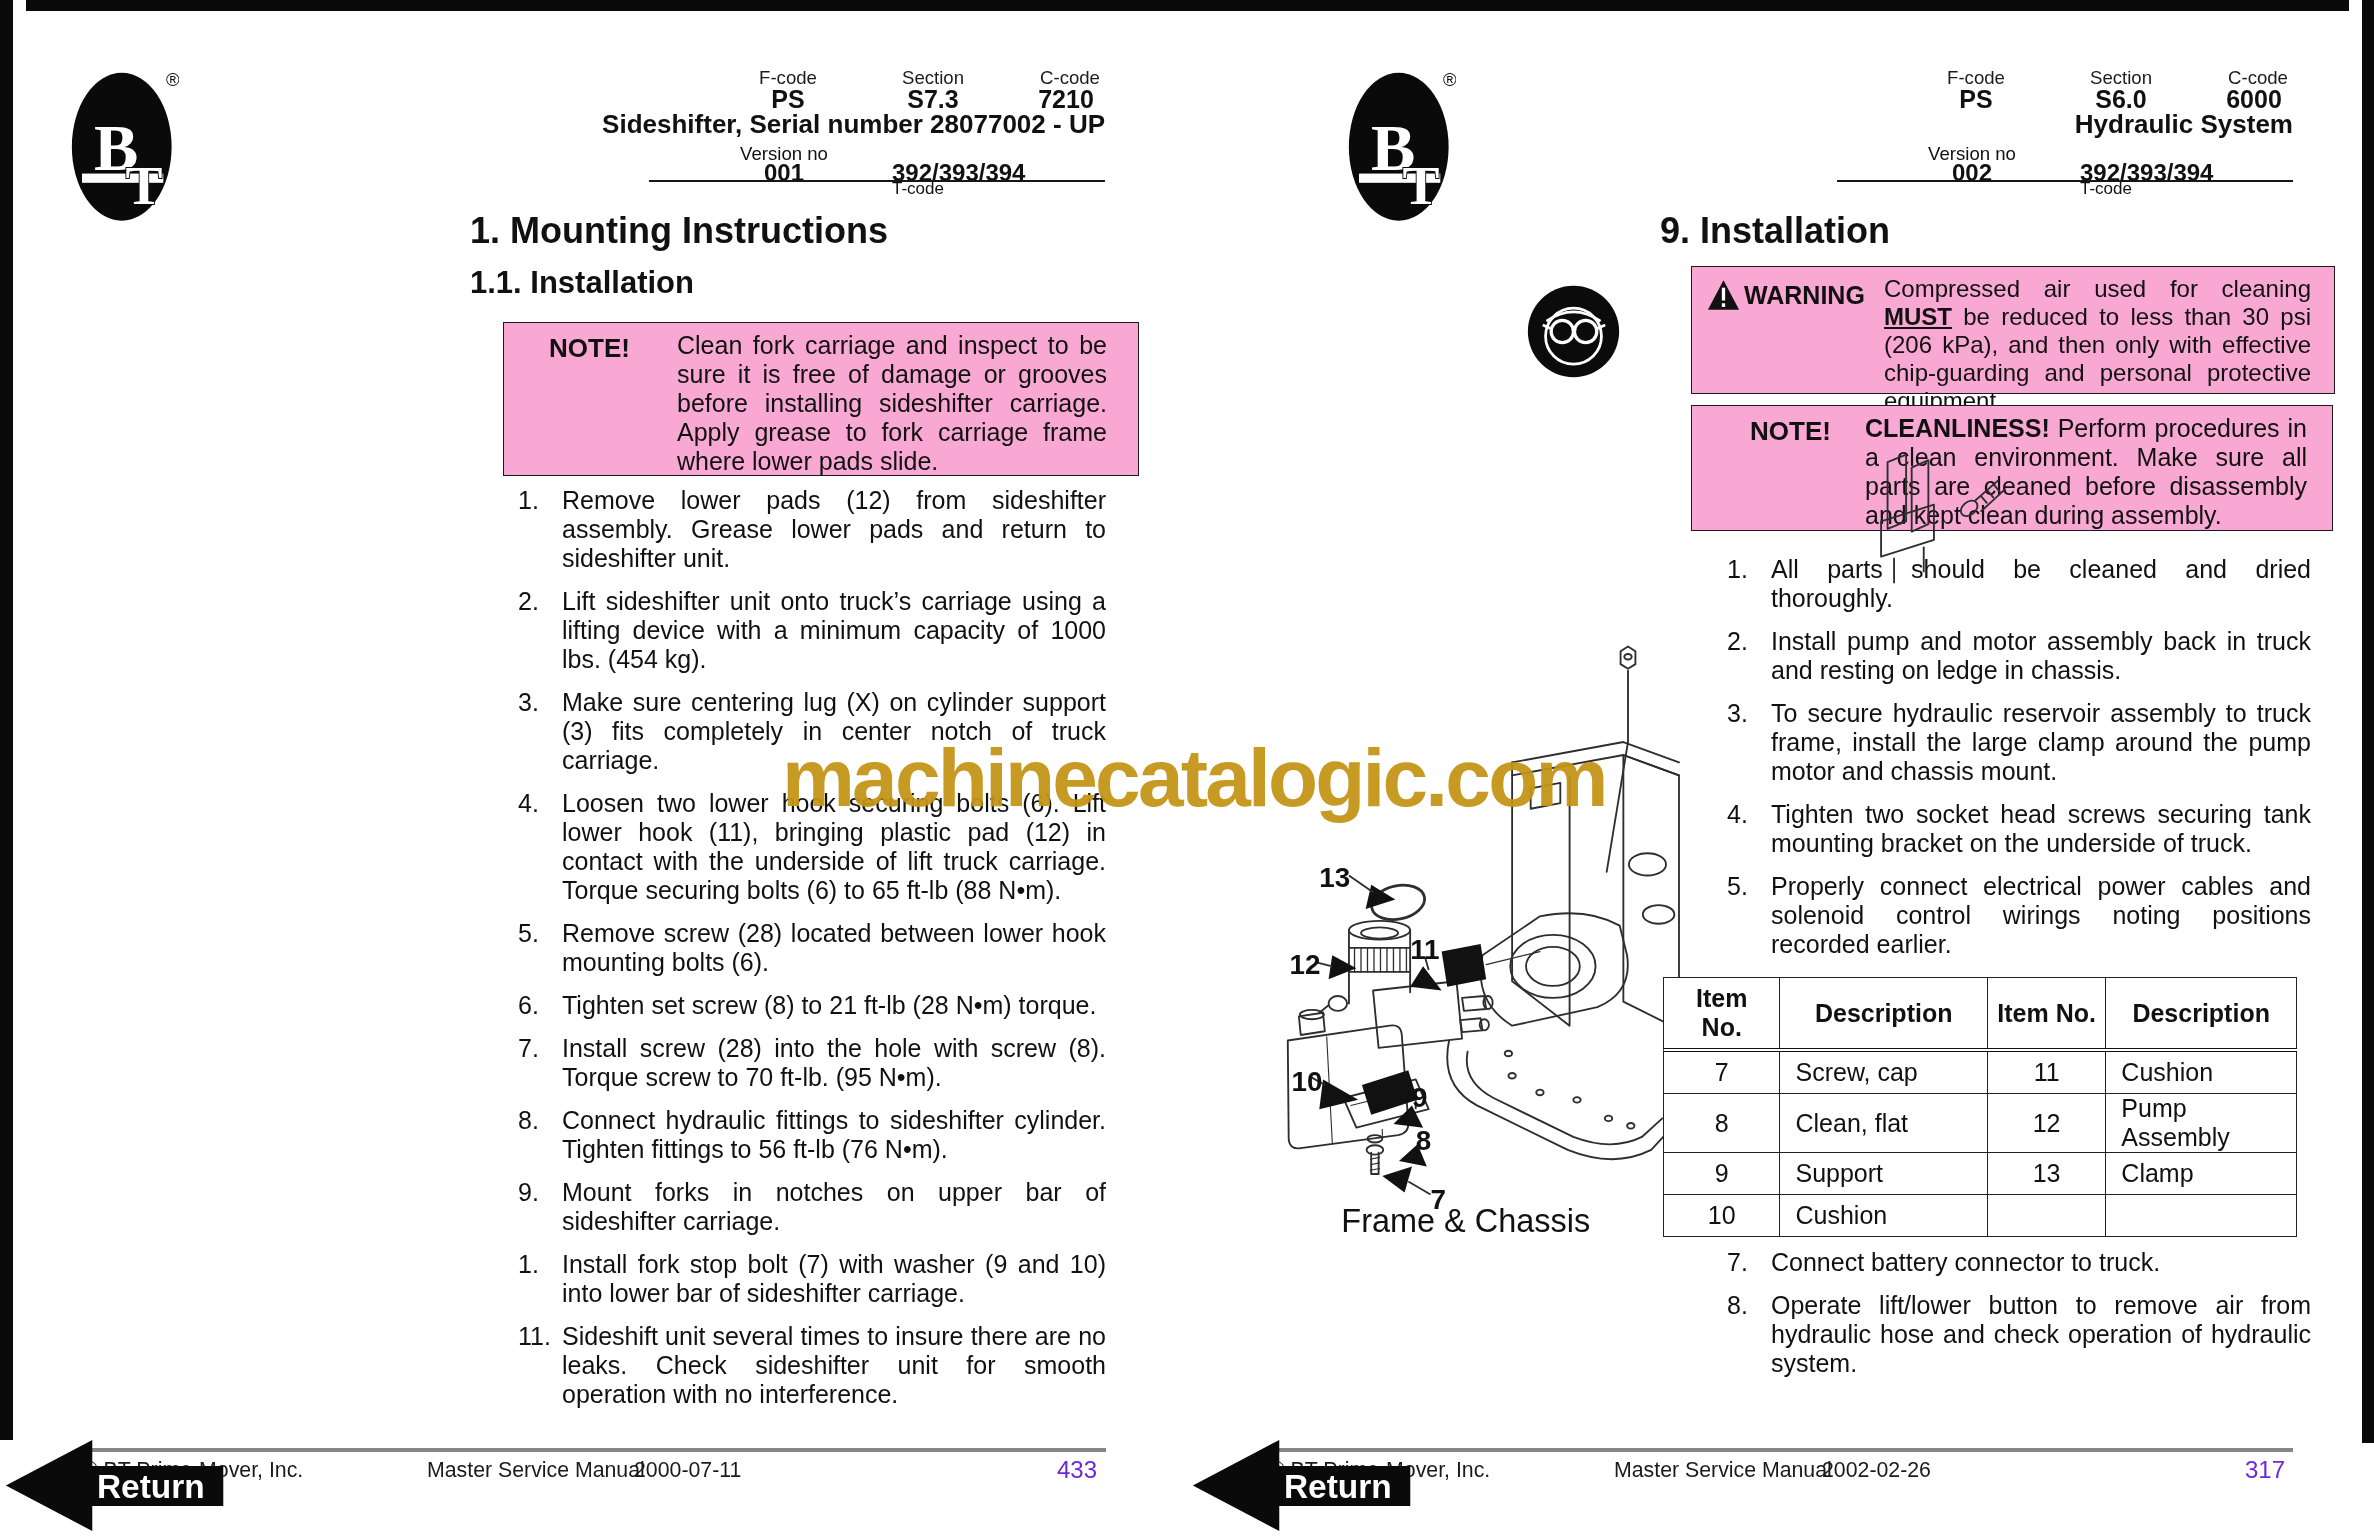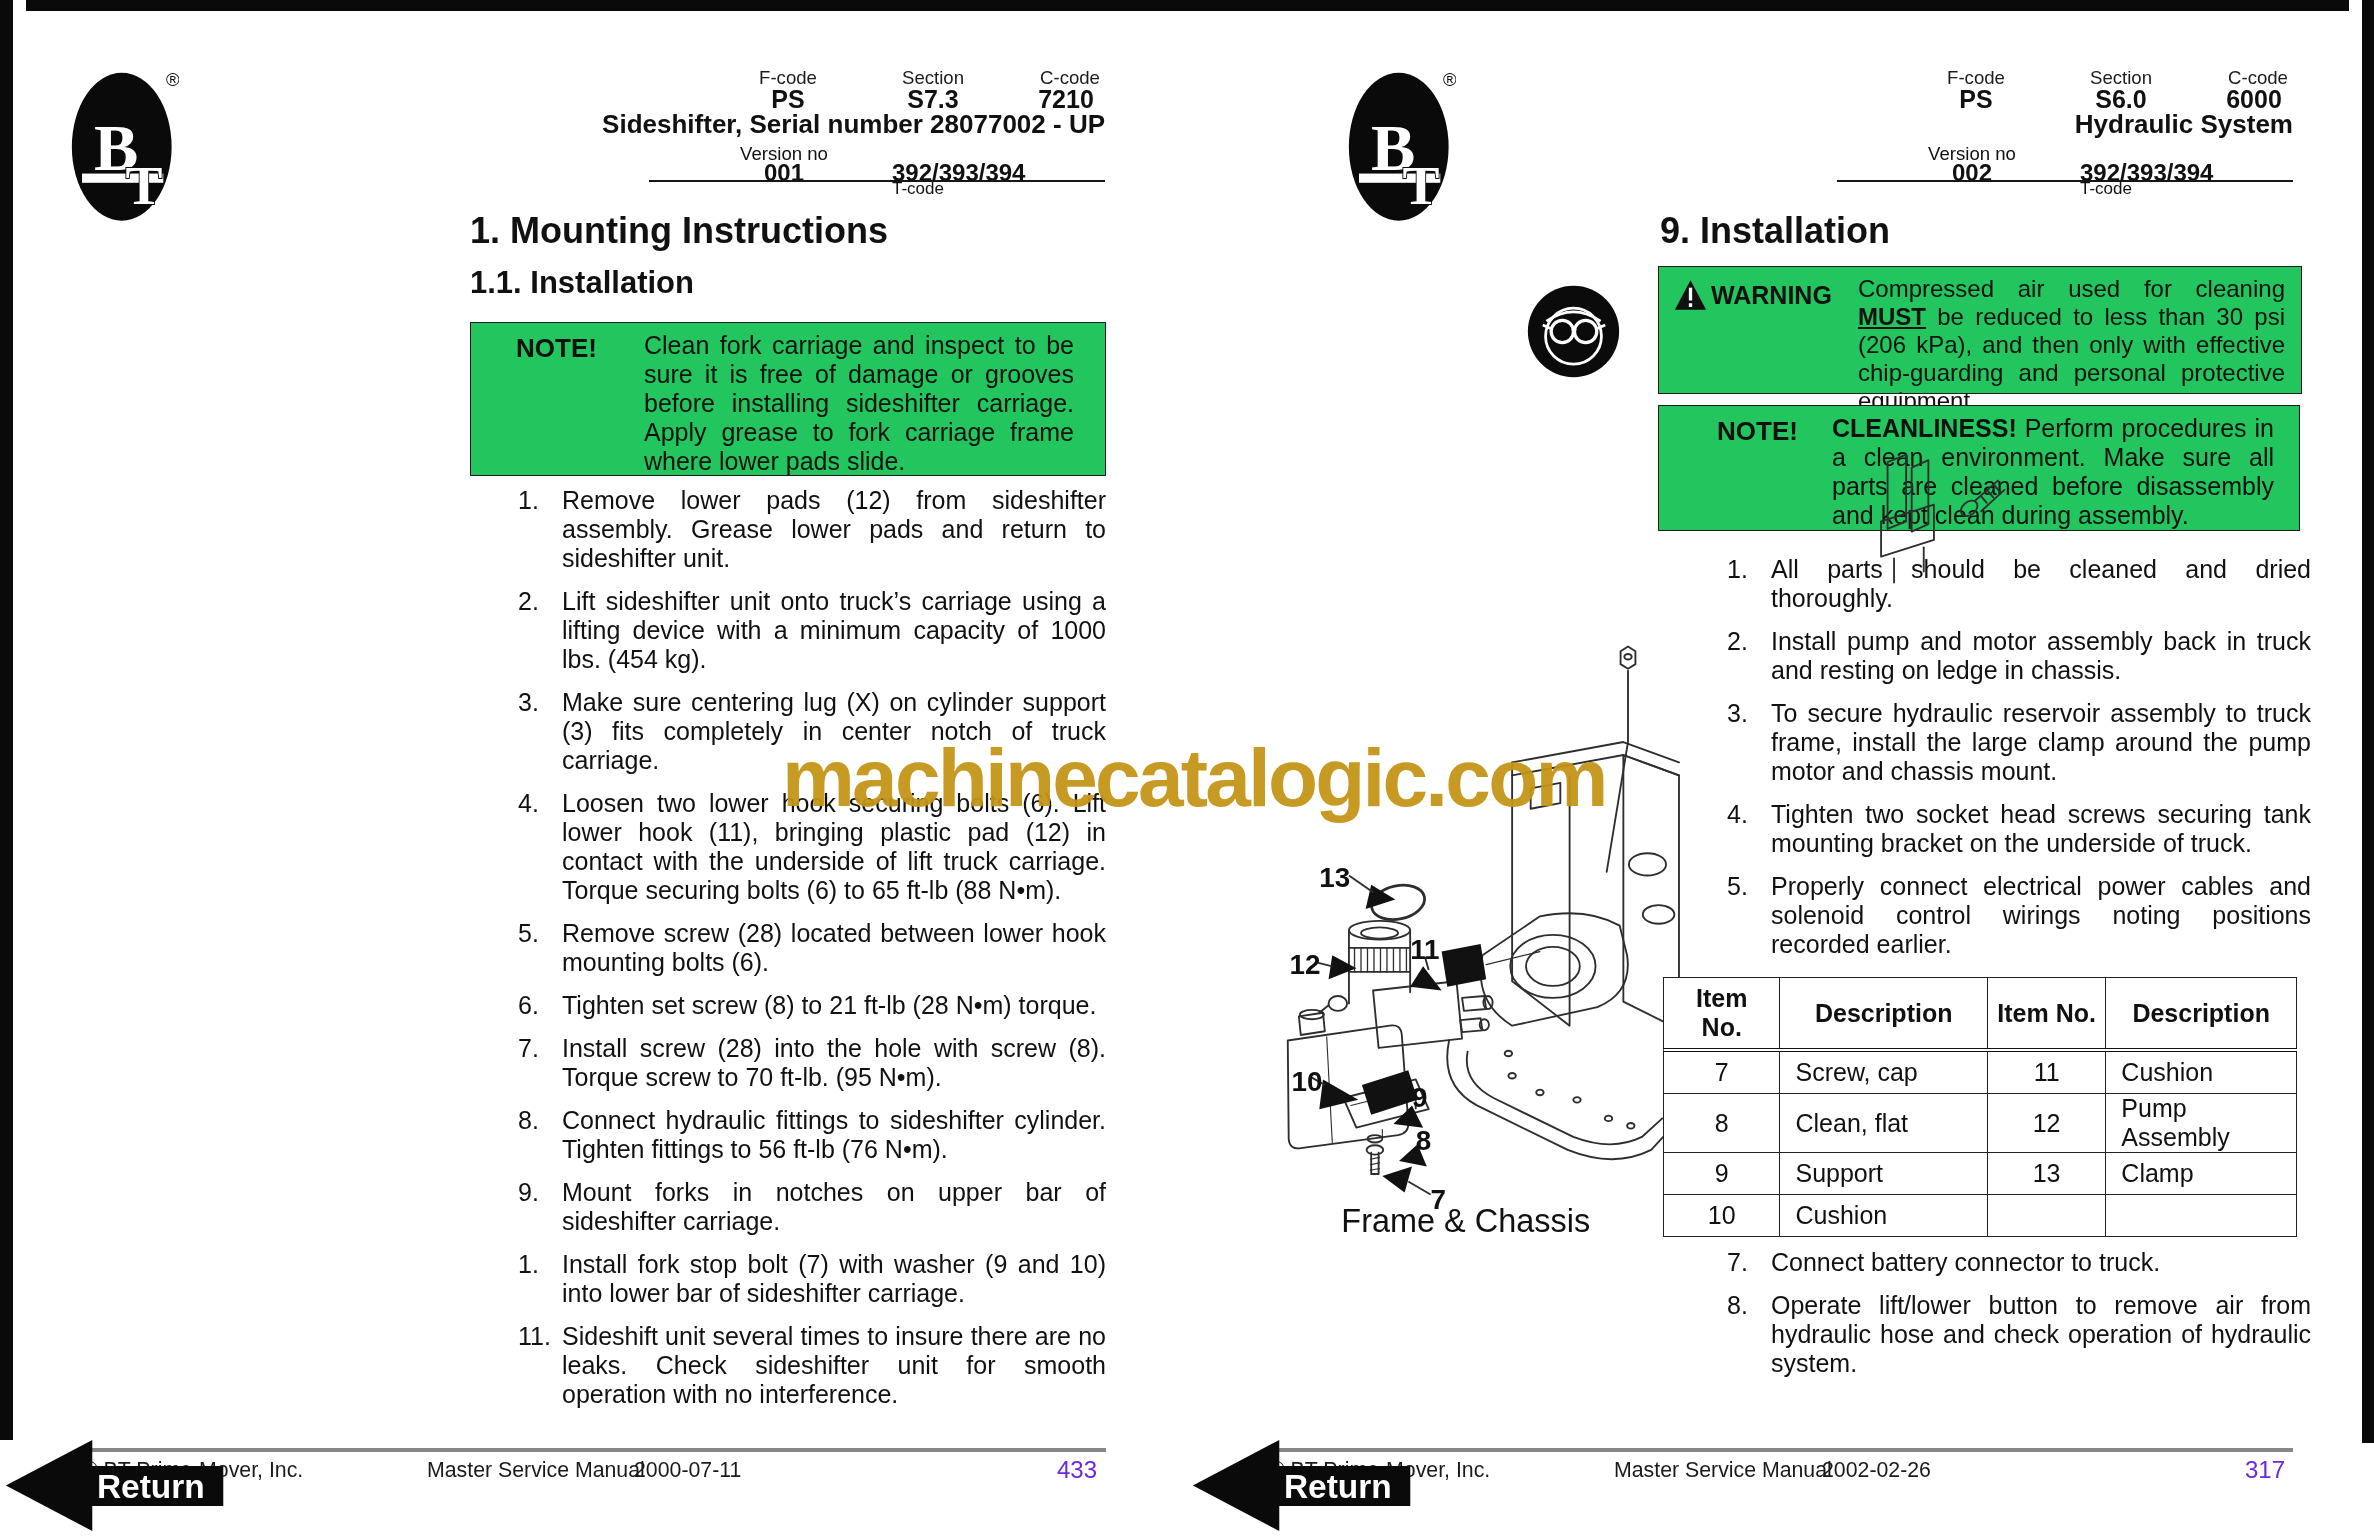--- a/index.html
+++ b/index.html
@@ -13,21 +13,21 @@
   .hdr .serial{position:absolute;right:0;top:48px;font-size:26px;font-weight:bold;white-space:nowrap;}
   .hdr .vlab{position:absolute;font-size:18.6px;transform:translateX(-50%);white-space:nowrap;}
   .hdr .vval{position:absolute;font-size:24px;font-weight:bold;transform:translateX(-50%);white-space:nowrap;}
   .hdr .tlab{position:absolute;font-size:17px;white-space:nowrap;margin-top:36px;}
   .hdr .tval{position:absolute;font-size:24px;font-weight:bold;white-space:nowrap;}
   .hdr .rule{position:absolute;left:0;right:0;top:119px;height:1.9px;background:#161616;}
   
   .h1{position:absolute;font-size:36px;font-weight:bold;white-space:nowrap;}
   .h2{position:absolute;font-size:31px;font-weight:bold;white-space:nowrap;}
   
-  .notebox{position:absolute;background:#22c55e;border:1.9px solid #1b1b1b;box-sizing:border-box;}
+  .notebox{position:absolute;background:#f9a8d4;border:1.9px solid #1b1b1b;box-sizing:border-box;margin-left:33px;}
   .nlabel{position:absolute;font-weight:bold;font-size:26px;white-space:nowrap;}
   .ntext{position:absolute;font-size:25px;line-height:29px;text-align:justify;}
   .wtext{position:absolute;font-size:24px;line-height:28px;text-align:justify;}
   .must{font-weight:bold;text-decoration:underline;}
   .blead{font-weight:bold;}
   
   .steps{position:absolute;}
   .step{position:relative;padding-left:44px;margin-bottom:14px;font-size:25px;line-height:29px;text-align:justify;}
   .step .n{position:absolute;left:0;top:0;}
   
@@ -149,21 +149,21 @@
     <line x1="76" y1="48" x2="85" y2="44" stroke="#fff" stroke-width="3"></line>
   </svg>
 
   <div class="notebox" style="left:1658px;top:266px;width:644px;height:128px;">
     <svg style="position:absolute;left:15px;top:12px;" width="33" height="32" viewBox="0 0 36 34">
       <polygon points="18,1 35,33 1,33" fill="#111"></polygon>
       <rect x="16.2" y="9" width="3.6" height="14" fill="#fff"></rect>
       <rect x="16.2" y="26" width="3.6" height="4" fill="#fff"></rect>
     </svg>
     <span class="nlabel" style="left:52px;top:14px;font-size:25px;">WARNING</span>
-    <div class="wtext" style="left:199px;top:8.3px;width:427px;"><span>Compressed air used for cleaning </span><span class="must">MUST</span><span> be reduced to less than 30 psi (206 kPa), and then only with effective chip-guarding and personal protective equipment.</span></div>
+    <div class="wtext" style="left:192px;top:8.3px;width:427px;"><span>Compressed air used for cleaning </span><span class="must">MUST</span><span> be reduced to less than 30 psi (206 kPa), and then only with effective chip-guarding and personal protective equipment.</span></div>
   </div>
 
   <div class="notebox" style="left:1658px;top:405px;width:642px;height:126px;">
     <span class="nlabel" style="left:58px;top:10.2px;">NOTE!</span>
     <div class="ntext" style="left:173px;top:8.3px;width:442px;"><span class="blead">CLEANLINESS!</span><span> Perform procedures in a clean environment. Make sure all parts are cleaned before disassembly and kept clean during assembly.</span></div>
   </div>
 
   <div class="steps" style="left:1727px;top:555px;width:584px;">
     <div class="step"><span class="n">1.</span><span>All parts should be cleaned and dried thoroughly.</span></div>
     <div class="step"><span class="n">2.</span><span>Install pump and motor assembly back in truck and resting on ledge in chassis.</span></div>

